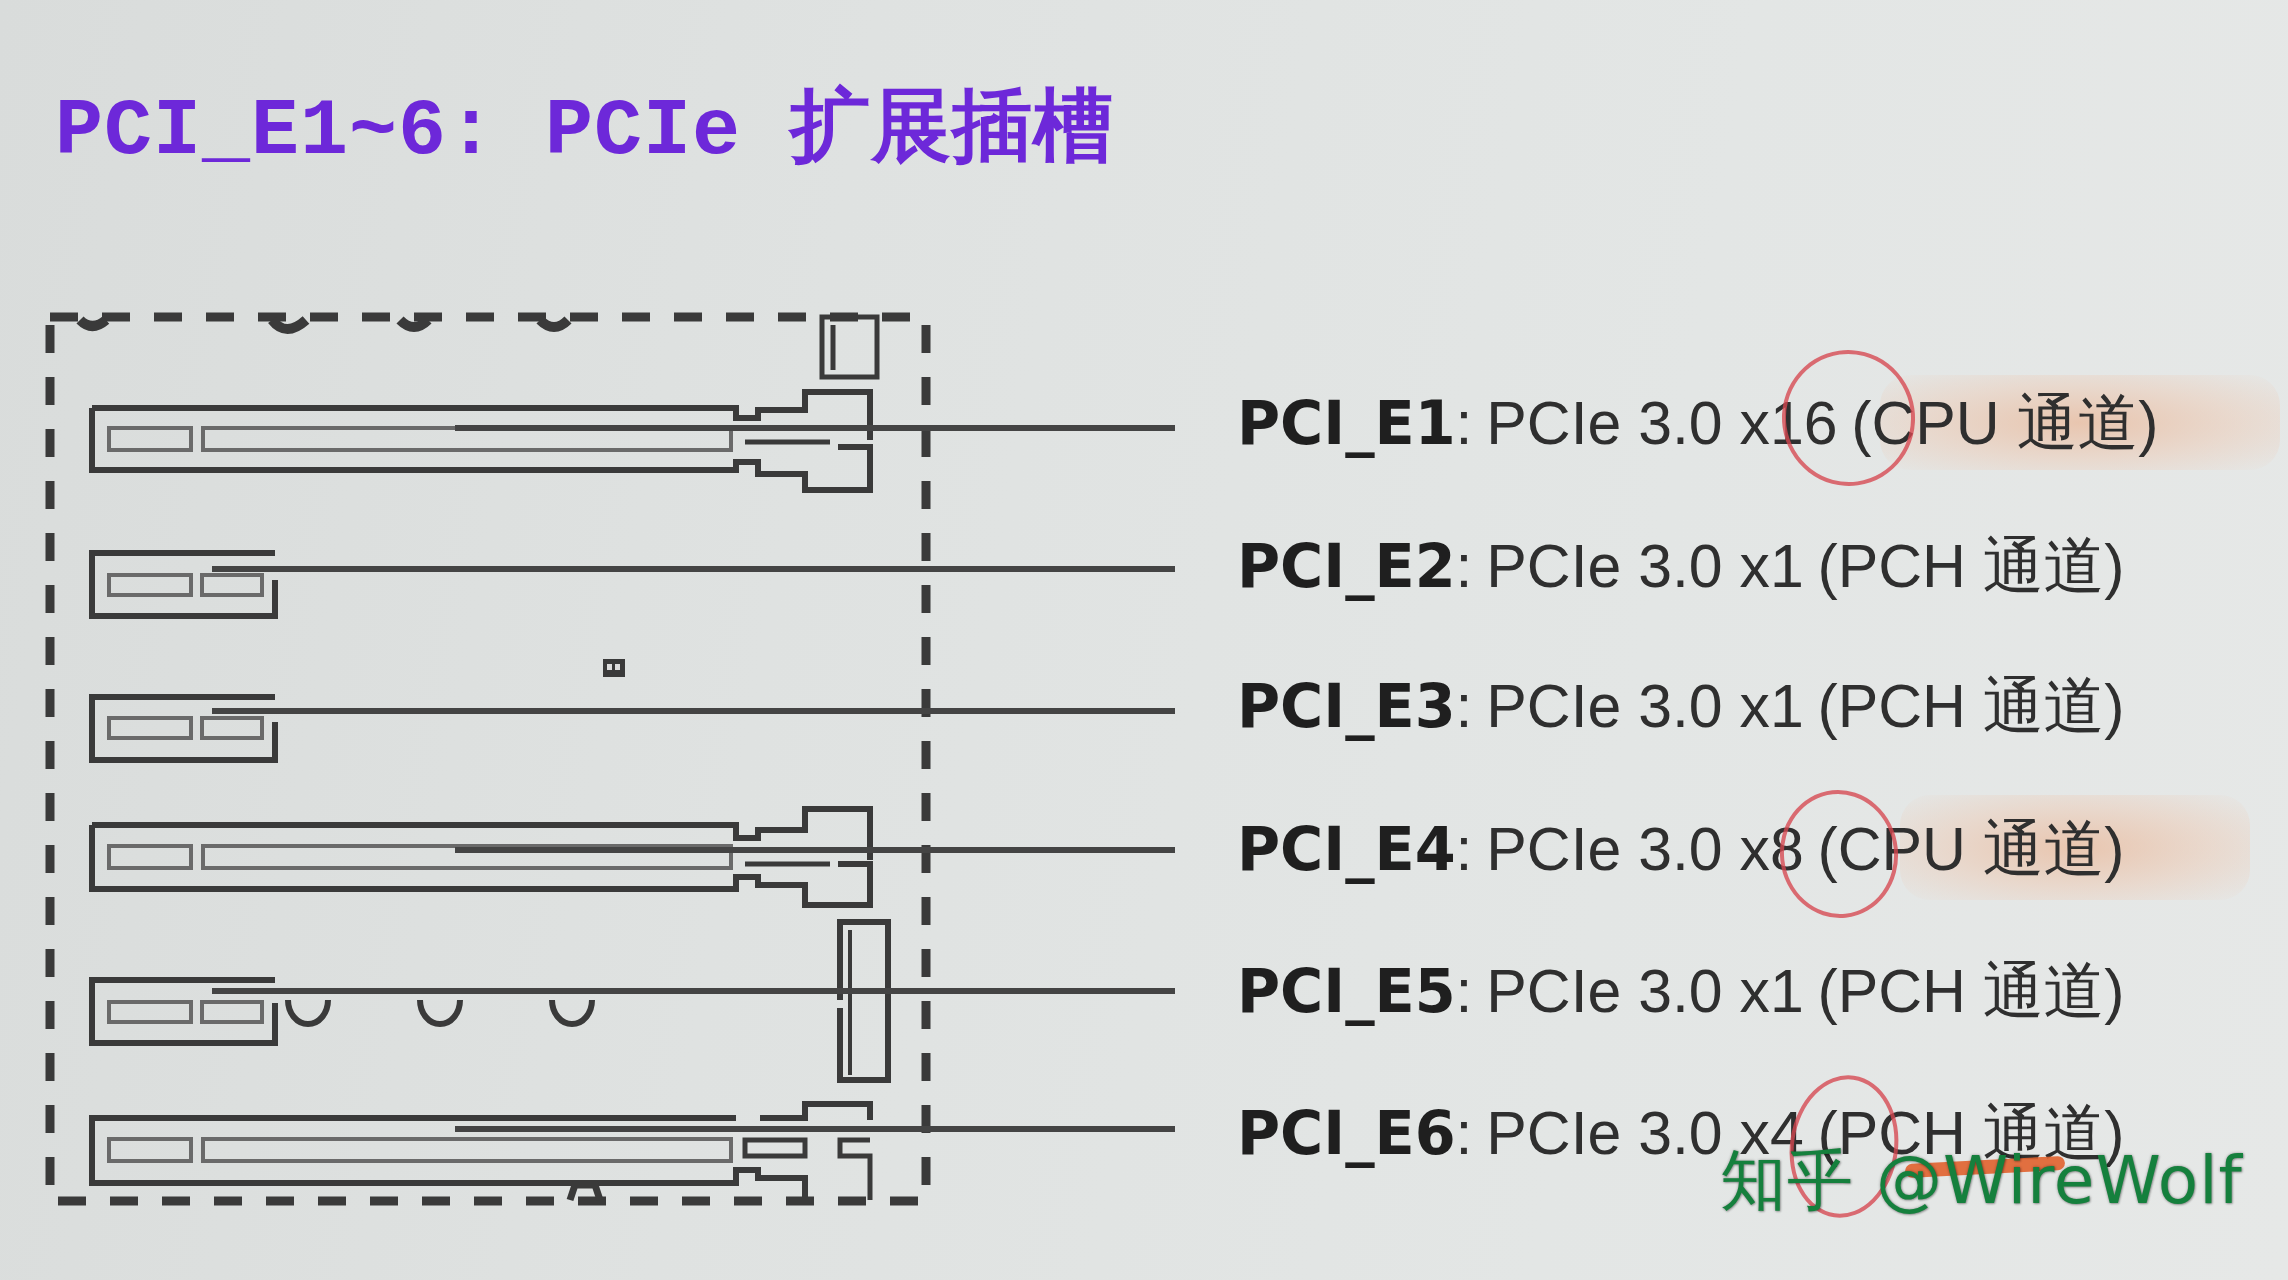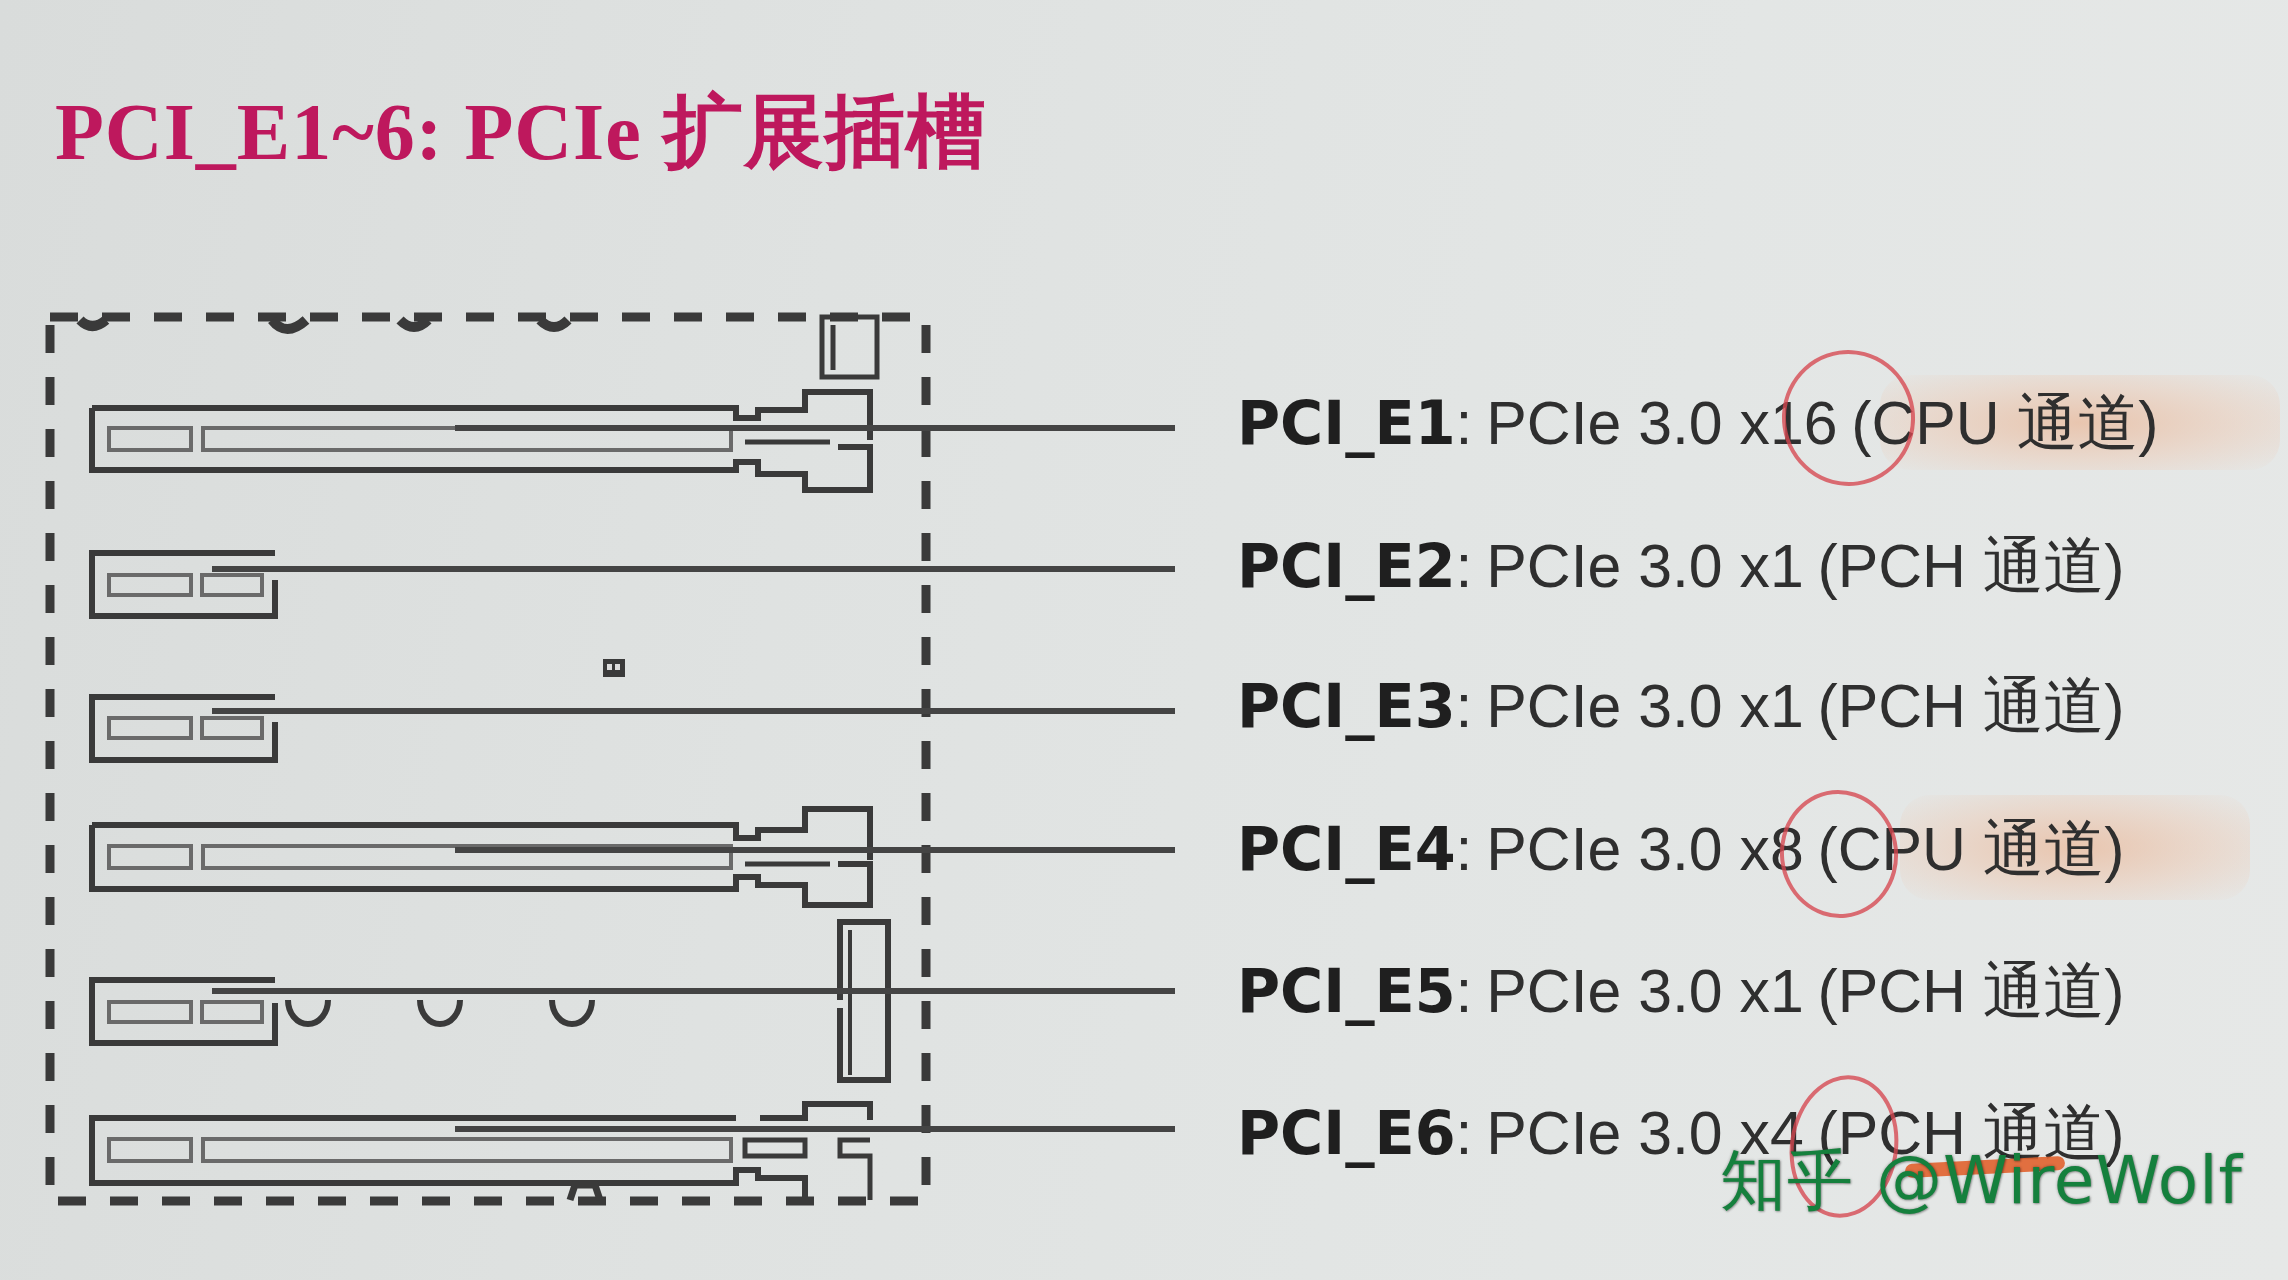--- a/index.html
+++ b/index.html
@@ -12,25 +12,25 @@
       overflow: hidden;
       position: relative;
       background: linear-gradient(100deg, #d9dcdb 0%, #dfe2e1 35%, #e3e6e5 70%, #e6e8e7 100%);
       font-family: "DejaVu Sans", "Liberation Sans", sans-serif;
       color: #2a2a2a;
     }
     .page-title {
       position: absolute;
       left: 55px;
       top: 92px;
-      font-family: Liberation Serif, serif;
+      font-family: Liberation Mono, monospace;
       font-weight: bold;
       font-size: 80px;
       letter-spacing: 1px;
-      color: #be185d;
+      color: #6d28d9;
       white-space: nowrap;
       line-height: 1;
     }
     .diagram {
       position: absolute;
       left: 0;
       top: 0;
       width: 2288px;
       height: 1280px;
     }

